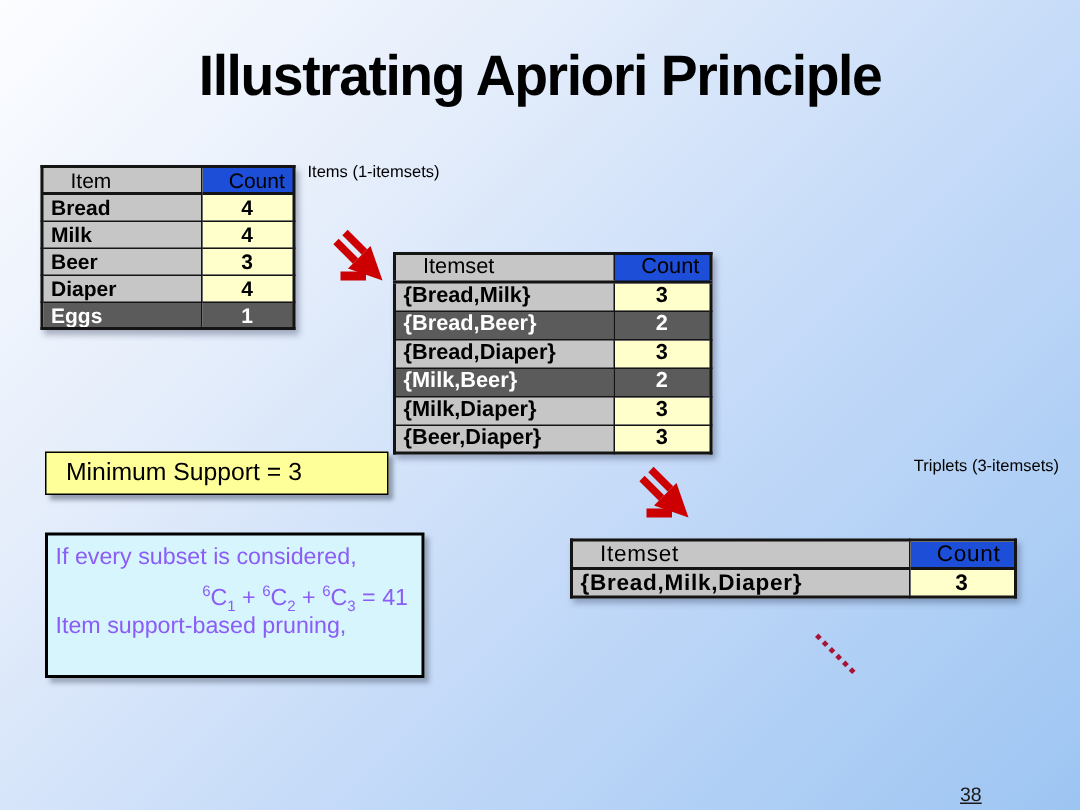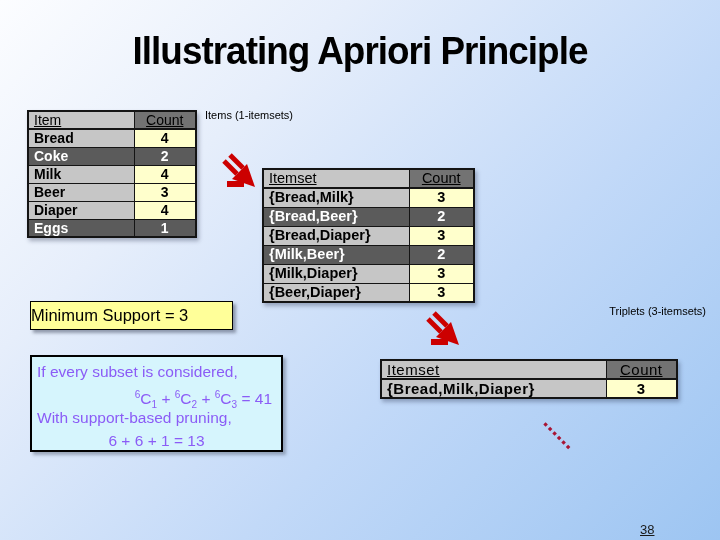--- a/index.html
+++ b/index.html
@@ -22,23 +22,23 @@
     position: absolute; border-collapse: collapse;
     border: 2px solid #141414; table-layout: fixed;
     box-shadow: 2px 3px 4px rgba(40,50,80,0.35);
     background: #c6c6c6;
   }
   table.apriori th, table.apriori td {
     border: 1px solid #141414; overflow: hidden; white-space: nowrap;
   }
   table.apriori th {
     font-weight: normal; text-align: left; background: #c6c6c6;
-    border-bottom: 2px solid #141414; padding: 0 5px; text-decoration: underline;
-  }
-  table.apriori th:last-child { background: #737373; text-align: center; }
+    border-bottom: 2px solid #141414; padding: 0 18px;
+  }
+  table.apriori th:last-child { background: #1d4ed8; text-align: center; }
   table.apriori td { font-weight: bold; background: #c6c6c6; padding: 0 5px; }
   table.apriori td:last-child { background: #ffffcc; text-align: center; }
   table.apriori tr.dark td { background: #5b5b5b; color: #ffffff; }
 
   #items-table   { left: 27px;  top: 110px; width: 170px; }
   #items-table th, #items-table td { height: 18px; font-size: 14px; line-height: 16px; }
   #items-table th:first-child, #items-table td:first-child { width: 106px; }
 
   #pairs-table   { left: 262px; top: 168px; width: 213px; }
   #pairs-table th, #pairs-table td { height: 19px; font-size: 14.5px; line-height: 17px; }
@@ -50,24 +50,24 @@
 
   
   .plain-label { position: absolute; font-size: 11px; color: #000; }
   #items-label    { left: 205px; top: 109px; }
   #pairs-label    { left: 486px; top: 167px; }
   #note-text      { left: 486px; top: 210px; width: 218px; line-height: 21.5px; }
   #triplets-label { left: 520px; top: 305px; width: 186px; text-align: right; }
 
   
   #min-support-box {
-    position: absolute; left: 30px; top: 301px; width: 203px; height: 29px;
+    position: absolute; left: 30px; top: 301px; width: 229px; height: 29px;
     background: #ffff99; border: 1px solid #000;
     box-shadow: 3px 3px 3px rgba(80,90,110,0.55);
-    font-size: 16.5px; line-height: 27px; padding-left: 0; color: #000;
+    font-size: 16.5px; line-height: 27px; padding-left: 13px; color: #000;
   }
   #calc-box {
     position: absolute; left: 30px; top: 355px; width: 253px; height: 97px;
     background: #d6f5fd; border: 2px solid #000;
     box-shadow: 3px 3px 3px rgba(80,90,110,0.45);
     font-size: 15.5px; color: #8b5cf6; padding: 3px 5px 0 5px;
   }
   #calc-box .calc-line { height: 23px; line-height: 23px; }
   .align-left   { text-align: left; }
   .align-right  { text-align: right; padding-right: 4px; }
@@ -98,24 +98,20 @@
         <tr>
           <th>Item</th>
           <th>Count</th>
         </tr>
       </thead>
       <tbody>
         <tr>
           <td>Bread</td>
           <td>4</td>
         </tr>
-        <tr class="dark">
-          <td>Coke</td>
-          <td>2</td>
-        </tr>
         <tr>
           <td>Milk</td>
           <td>4</td>
         </tr>
         <tr>
           <td>Beer</td>
           <td>3</td>
         </tr>
         <tr>
           <td>Diaper</td>
@@ -196,22 +192,21 @@
         <tr>
           <td>{Bread,Milk,Diaper}</td>
           <td>3</td>
         </tr>
       </tbody>
     </table>
 
   <div id="calc-box">
     <div class="calc-line align-left">If every subset is considered,</div>
     <div class="calc-line align-right"><sup>6</sup><span>C</span><sub>1</sub><span> + </span><sup>6</sup><span>C</span><sub>2</sub><span> + </span><sup>6</sup><span>C</span><sub>3</sub><span> = 41</span></div>
-    <div class="calc-line align-left">With support-based pruning,</div>
-    <div class="calc-line align-center">6 + 6 + 1 = 13</div>
+    <div class="calc-line align-left">Item support-based pruning,</div>
   </div>
 
   <svg id="dotted-trail" viewBox="0 0 32 32">
     <g fill="#a81434">
       <rect x="3" y="4" width="3.2" height="3.2" transform="rotate(45 4.6 5.6)"></rect>
       <rect x="7.5" y="8.5" width="3.2" height="3.2" transform="rotate(45 9.1 10.1)"></rect>
       <rect x="12" y="13" width="3.2" height="3.2" transform="rotate(45 13.6 14.6)"></rect>
       <rect x="16.5" y="17.5" width="3.2" height="3.2" transform="rotate(45 18.1 19.1)"></rect>
       <rect x="21" y="22" width="3.2" height="3.2" transform="rotate(45 22.6 23.6)"></rect>
       <rect x="25.5" y="26.5" width="3.2" height="3.2" transform="rotate(45 27.1 28.1)"></rect>

